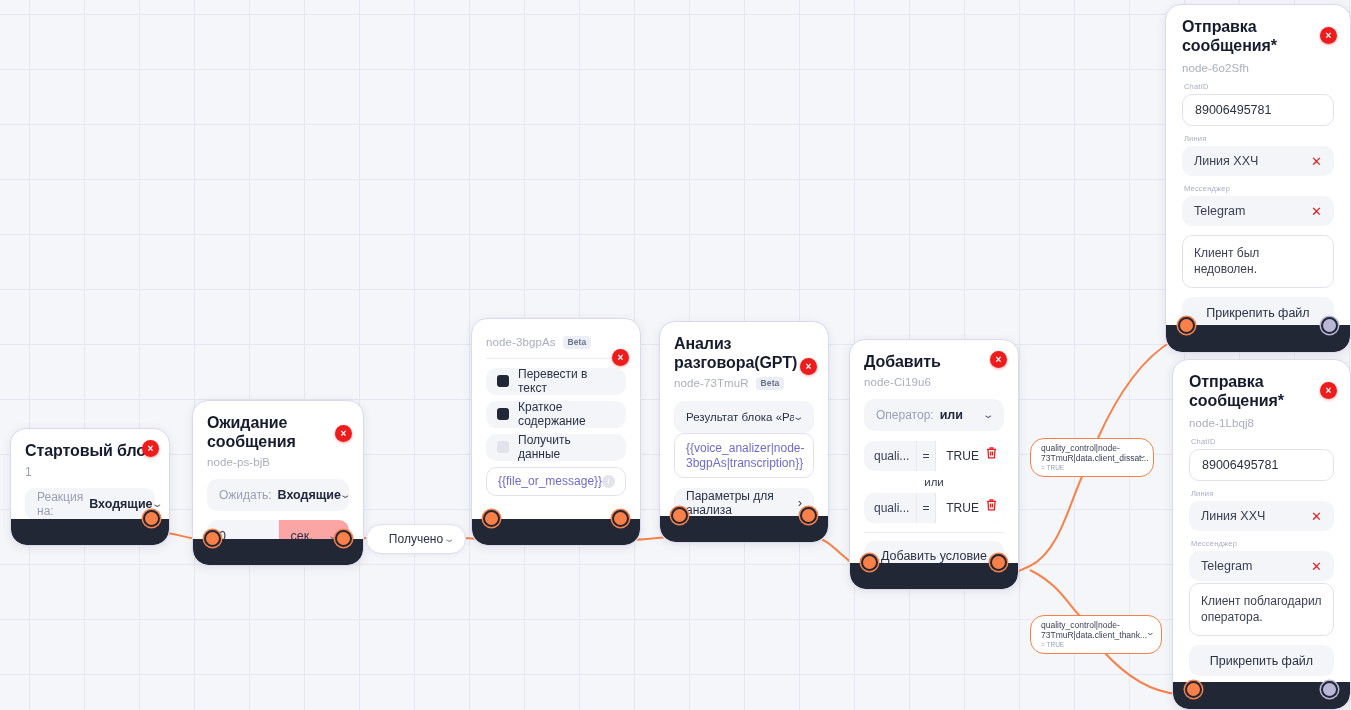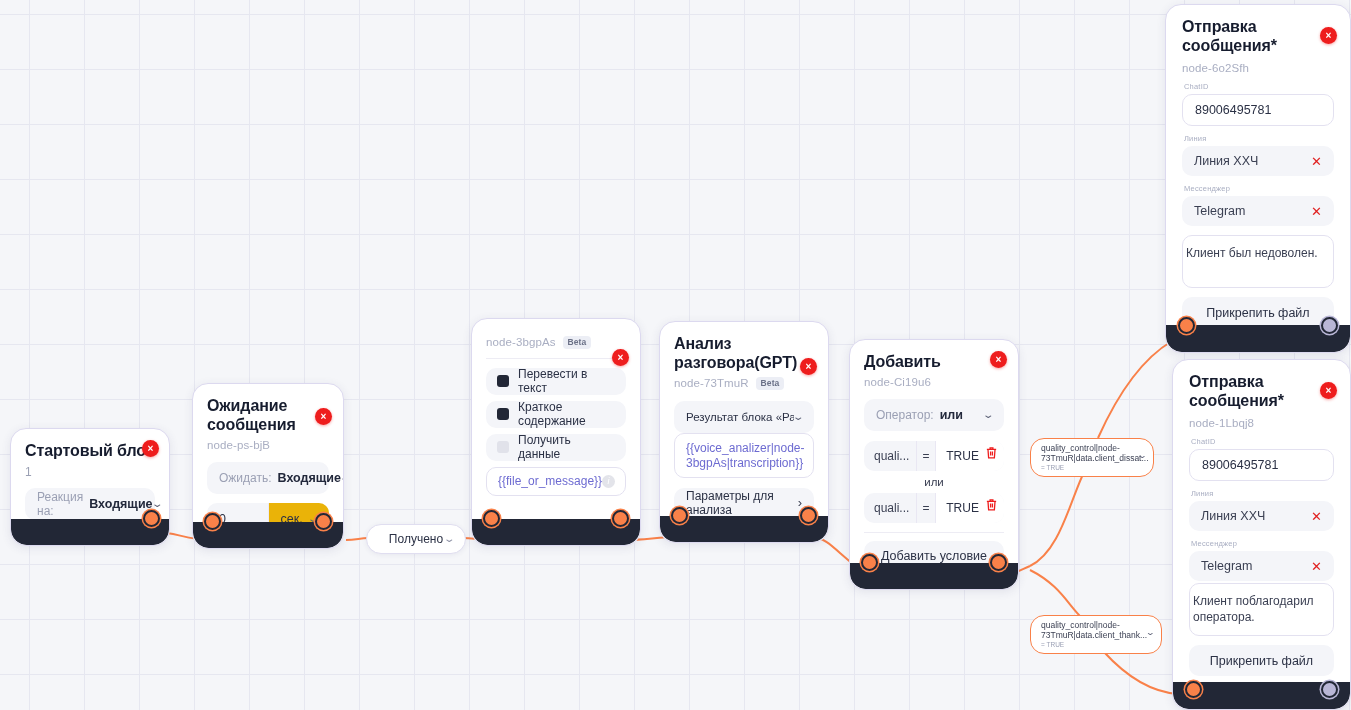--- a/index.html
+++ b/index.html
@@ -76,21 +76,21 @@
     border:1px solid #e3e1f0;border-radius:10px;height:32px;
     display:flex;align-items:center;padding:0 12px;box-sizing:border-box;
     font-size:12.5px;color:#2b3145;background:#fff;
   }
   .split{
     display:flex;background:#f4f5f9;border-radius:10px;height:32px;overflow:hidden;
     font-size:12.5px;color:#2b3145;
   }
   .split .a{flex:1;display:flex;align-items:center;padding:0 12px;}
   .split .b{
-    flex:1;display:flex;align-items:center;padding:0 12px;background:#eab308;
+    flex:1;display:flex;align-items:center;padding:0 12px;background:#fca5a5;
     border-left:1px solid #eceaf6;
   }
   .split .b .chev{margin-left:auto;}
 
   .checkrow{
     background:#f4f5f9;border-radius:10px;height:27px;
     display:flex;align-items:center;padding:0 11px;box-sizing:border-box;
     margin-bottom:6px;font-size:12px;color:#2b3145;cursor:pointer;
   }
   .cbox{
@@ -136,21 +136,21 @@
 
   
   .sidepanel .flabel{font-size:7.5px;color:#a9aec2;margin:8px 0 3px 2px;letter-spacing:.2px;}
   .chipfield{
     background:#f4f5f9;border-radius:10px;height:30px;display:flex;align-items:center;
     padding:0 12px;box-sizing:border-box;font-size:12.5px;color:#3a3f52;
   }
   .chipfield .x{margin-left:auto;color:#e02020;font-size:13px;font-weight:700;cursor:pointer;}
   .textarea{
     border:1px solid #e3e1f0;border-radius:10px;background:#fff;
-    padding:9px 3px;font-size:12px;color:#3a3f52;line-height:16px;box-sizing:border-box;
+    padding:9px 11px;font-size:12px;color:#3a3f52;line-height:16px;box-sizing:border-box;
   }
 
   
   .floatsel{
     position:absolute;background:#fff;border:1px solid #e0def0;
     border-radius:16px;height:28px;display:flex;align-items:center;
     justify-content:center;font-size:12px;color:#2b3145;
     box-shadow:0 1px 5px rgba(60,60,110,.08);cursor:pointer;
   }
   .floatsel .chev{position:absolute;right:12px;margin:0;color:#8d91a5;}
@@ -193,21 +193,21 @@
       <span class="lbl">Реакция на:</span>
       <span class="val">Входящие</span>
       <span class="chev">⌄</span>
     </div>
   </div>
   <div class="close-btn" style="right:10px;top:11px;">×</div>
   <div class="footer"></div>
   <div class="port" style="right:9px;bottom:18px;"></div>
 </div>
 
-<div class="node" style="left:192px;top:383px;width:152px;height:166px;">
+<div class="node" style="left:192px;top:400px;width:172px;height:166px;">
   <div class="node-body">
     <div class="node-title">Ожидание сообщения</div>
     <div class="node-id">
       <span>node-ps-bjB</span>
     </div>
     <div class="pill" style="margin-top:11px;">
       <span class="lbl">Ожидать:</span>
       <span class="val">Входящие</span>
       <span class="chev">⌄</span>
     </div>

